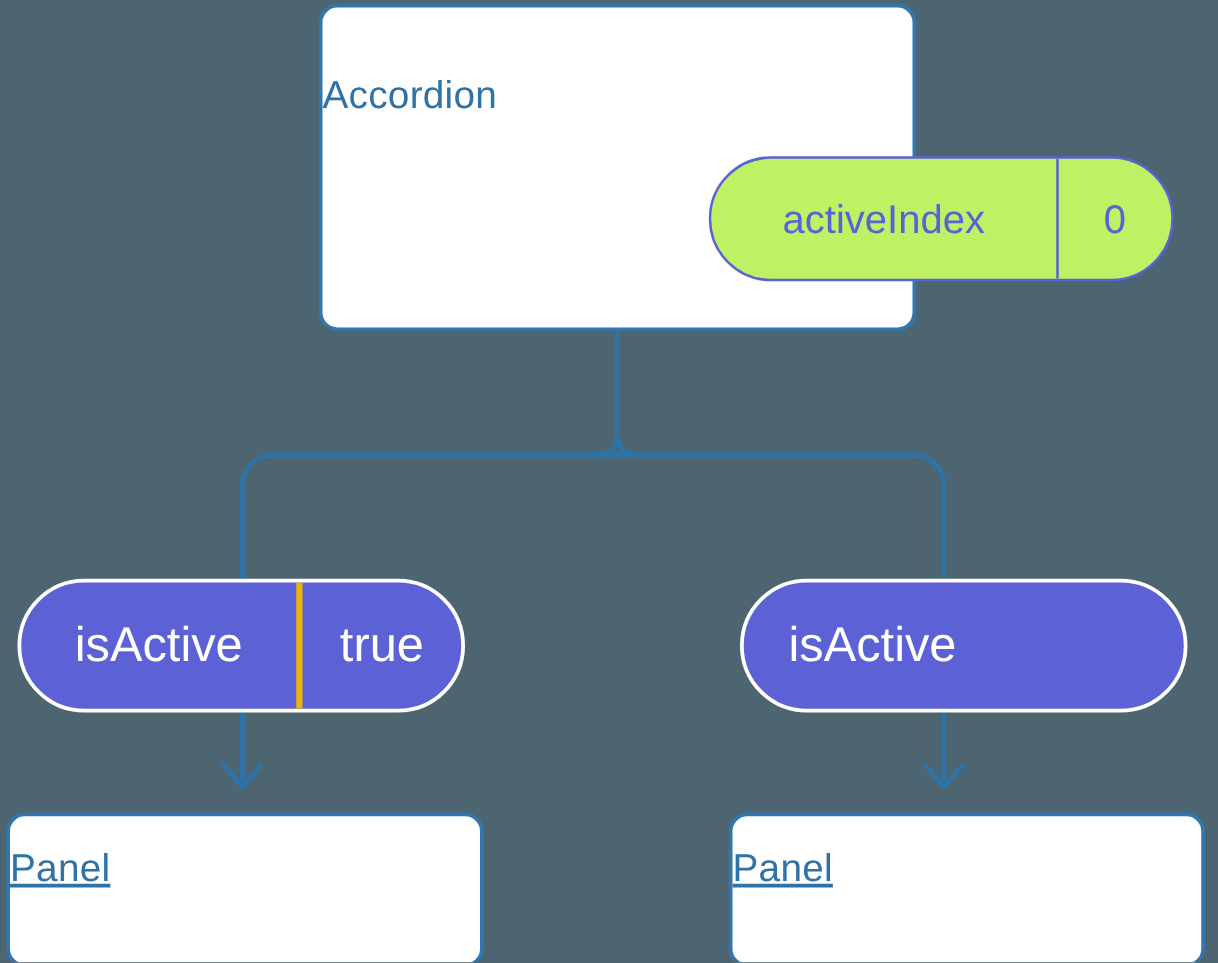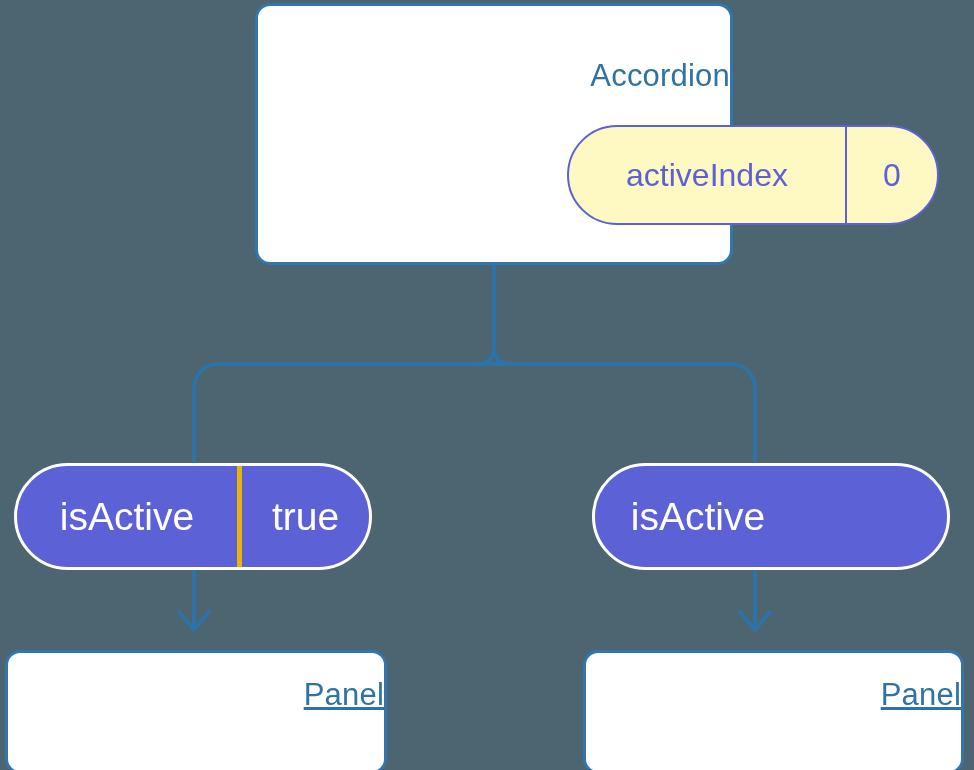--- a/index.html
+++ b/index.html
@@ -41,21 +41,21 @@
   #accordion-card {
     left: 255px;
     top: 3px;
     width: 478px;
     height: 262px;
   }
   .comp-title {
     position: absolute;
     left: 0;
     right: 0;
-    text-align: right;
+    text-align: left;
     color: #2E72A6;
     font-size: 31px;
     font-weight: 400;
     letter-spacing: .2px;
     white-space: nowrap;
   }
   #accordion-card .comp-title { top: 52px; }
 
   
   .pill {
@@ -70,21 +70,21 @@
   .pill .pill-key,
   .pill .pill-val {
     display: flex;
     align-items: center;
     justify-content: center;
     white-space: nowrap;
     box-sizing: border-box;
   }
 
   .pill.outline {
-    background: #fef9c3;
+    background: #bef264;
     border: 2px solid #5C62D6;
   }
   .pill.outline .pill-key,
   .pill.outline .pill-val {
     color: #5C62D6;
     font-size: 32px;
   }
   .pill.outline .pill-val {
     border-left: 2px solid #5C62D6;
   }

